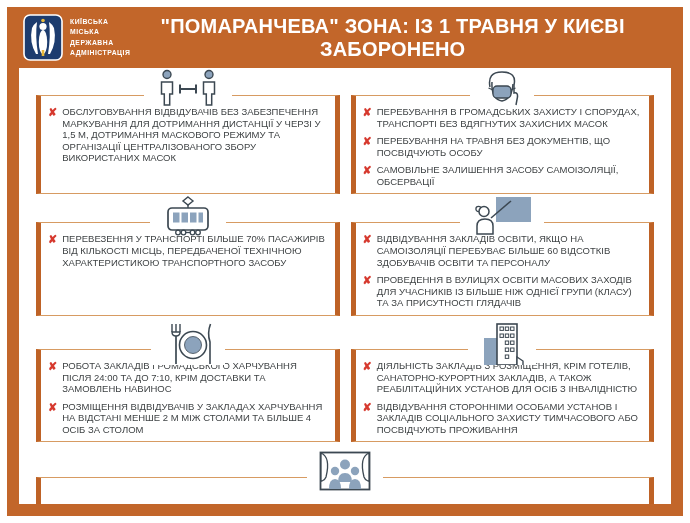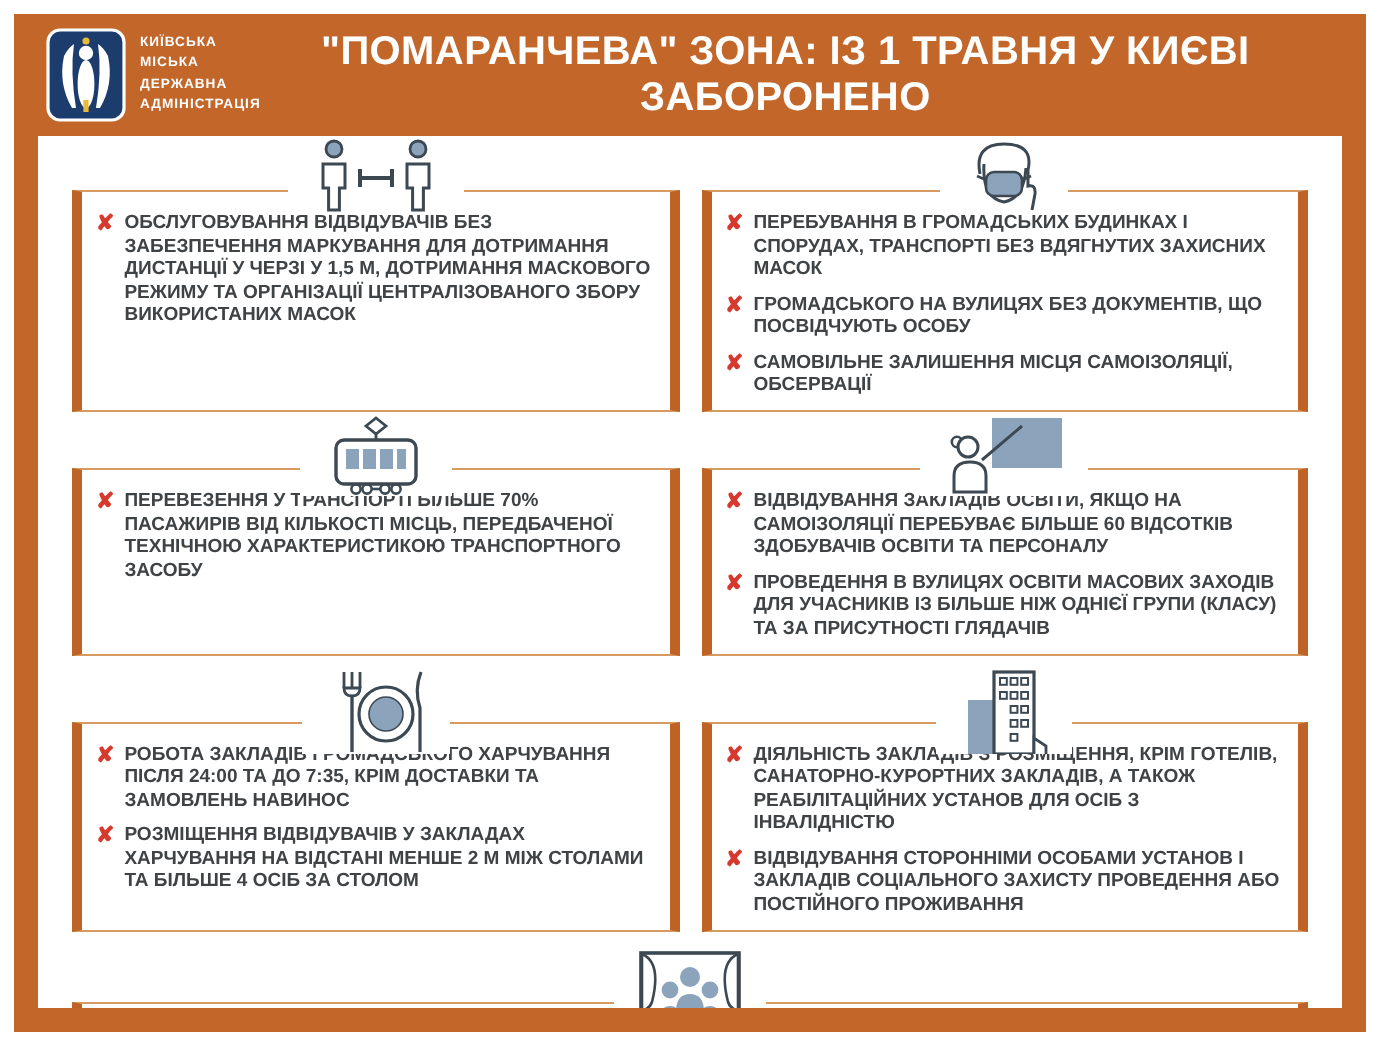--- a/index.html
+++ b/index.html
@@ -19,21 +19,21 @@
   .card { position:relative; flex:1; background:#fff;
     border:1px solid #D79B62; border-left:5px solid #BE6226; border-right:5px solid #BE6226;
     padding:10px 8px 6px 7px; }
   .r1 .card { min-height:66px; } .r2 .card { min-height:63px; } .r3 .card { min-height:79px; }
   .card-wide { min-height:106px; padding:13px 14px 8px 11px; }
   .icon-wrap { position:absolute; top:-27px; left:50%; transform:translateX(-50%);
     background:#fff; padding:0 12px; display:flex; align-items:flex-end; }
   .items { display:flex; flex-direction:column; gap:6px; }
   .item { display:flex; align-items:flex-start; }
   .x { color:#D6392E; font-size:11px; line-height:1.1; margin-right:5px; font-weight:700; flex:0 0 auto; }
-  .txt { font-size:9.5px; font-weight:700; line-height:1.22; color:#3F4345; }
+  .txt { font-size:9.5px; font-weight:400; line-height:1.22; color:#3F4345; }
   svg { display:block; }
 </style>
 </head>
 <body>
 
 <div class="stage">
   <div class="poster">
 
     <div class="header">
       <div class="logo">
@@ -87,29 +87,29 @@
               <path d="M8 18 Q5 3 20 3 Q35 3 32 16 L32 24 Q36 23 35.5 28 L34 36" fill="none" stroke="#3C4852" stroke-width="1.5"></path>
               <path d="M10 13 Q9 30 20 32 Q30 30 31 15" fill="none" stroke="#3C4852" stroke-width="1.5"></path>
               <rect x="11" y="17" width="18" height="12" rx="4" fill="#8CA3BC" stroke="#3C4852" stroke-width="1.3"></rect>
               <line x1="11" y1="21" x2="6.5" y2="19" stroke="#3C4852" stroke-width="1.3"></line>
               <line x1="29" y1="21" x2="33.5" y2="19" stroke="#3C4852" stroke-width="1.3"></line>
             </svg>
           </div>
           <div class="items">
             <div class="item">
               <span class="x">✘</span>
-              <span class="txt">ПЕРЕБУВАННЯ В ГРОМАДСЬКИХ БУДИНКАХ І СПОРУДАХ, ТРАНСПОРТІ БЕЗ ВДЯГНУТИХ ЗАХИСНИХ МАСОК</span>
-            </div>
-            <div class="item">
-              <span class="x">✘</span>
-              <span class="txt">ГРОМАДСЬКОГО НА ВУЛИЦЯХ БЕЗ ДОКУМЕНТІВ, ЩО ПОСВІДЧУЮТЬ ОСОБУ</span>
-            </div>
-            <div class="item">
-              <span class="x">✘</span>
-              <span class="txt">САМОВІЛЬНЕ ЗАЛИШЕННЯ МІСЦЯ САМОІЗОЛЯЦІЇ, ОБСЕРВАЦІЇ</span>
+              <span class="txt">ПЕРЕБУВАННЯ В ГРОМАДСЬКИХ ЗАХИСТУ І СПОРУДАХ, ТРАНСПОРТІ БЕЗ ВДЯГНУТИХ ЗАХИСНИХ МАСОК</span>
+            </div>
+            <div class="item">
+              <span class="x">✘</span>
+              <span class="txt">ПЕРЕБУВАННЯ НА ТРАВНЯ БЕЗ ДОКУМЕНТІВ, ЩО ПОСВІДЧУЮТЬ ОСОБУ</span>
+            </div>
+            <div class="item">
+              <span class="x">✘</span>
+              <span class="txt">САМОВІЛЬНЕ ЗАЛИШЕННЯ ЗАСОБУ САМОІЗОЛЯЦІЇ, ОБСЕРВАЦІЇ</span>
             </div>
           </div>
         </div>
       </div>
 
       <div class="row r2 m2">
         <div class="card">
           <div class="icon-wrap">
             <svg width="52" height="40" viewBox="0 0 52 40">
               <polygon points="26,1 31,5 26,9 21,5" fill="none" stroke="#3C4852" stroke-width="1.4"></polygon>
@@ -165,21 +165,21 @@
               <path d="M9 9 h8 q0 4 -4 4 q-4 0 -4 -4 z" fill="none" stroke="#3C4852" stroke-width="1.4"></path>
               <line x1="13" y1="13" x2="13" y2="41" stroke="#3C4852" stroke-width="1.7"></line>
               <circle cx="30" cy="22" r="13.5" fill="#fff" stroke="#3C4852" stroke-width="1.6"></circle>
               <circle cx="30" cy="22" r="8.5" fill="#8CA3BC" stroke="#3C4852" stroke-width="0.8"></circle>
               <path d="M47.5 1 q-3.5 9 -0.5 18 L47 41" fill="none" stroke="#3C4852" stroke-width="1.6"></path>
             </svg>
           </div>
           <div class="items">
             <div class="item">
               <span class="x">✘</span>
-              <span class="txt">РОБОТА ЗАКЛАДІВ ГРОМАДСЬКОГО ХАРЧУВАННЯ ПІСЛЯ 24:00 ТА ДО 7:35, КРІМ ДОСТАВКИ ТА ЗАМОВЛЕНЬ НАВИНОС</span>
+              <span class="txt">РОБОТА ЗАКЛАДІВ ГРОМАДСЬКОГО ХАРЧУВАННЯ ПІСЛЯ 24:00 ТА ДО 7:10, КРІМ ДОСТАВКИ ТА ЗАМОВЛЕНЬ НАВИНОС</span>
             </div>
             <div class="item">
               <span class="x">✘</span>
               <span class="txt">РОЗМІЩЕННЯ ВІДВІДУВАЧІВ У ЗАКЛАДАХ ХАРЧУВАННЯ НА ВІДСТАНІ МЕНШЕ 2 М МІЖ СТОЛАМИ ТА БІЛЬШЕ 4 ОСІБ ЗА СТОЛОМ</span>
             </div>
           </div>
         </div>
 
         <div class="card">
           <div class="icon-wrap">
@@ -202,21 +202,21 @@
               <path d="M37 42 v-8 l6 4 v4" fill="#fff" stroke="#3C4852" stroke-width="1.4"></path>
             </svg>
           </div>
           <div class="items">
             <div class="item">
               <span class="x">✘</span>
               <span class="txt">ДІЯЛЬНІСТЬ ЗАКЛАДІВ З РОЗМІЩЕННЯ, КРІМ ГОТЕЛІВ, САНАТОРНО-КУРОРТНИХ ЗАКЛАДІВ, А ТАКОЖ РЕАБІЛІТАЦІЙНИХ УСТАНОВ ДЛЯ ОСІБ З ІНВАЛІДНІСТЮ</span>
             </div>
             <div class="item">
               <span class="x">✘</span>
-              <span class="txt">ВІДВІДУВАННЯ СТОРОННІМИ ОСОБАМИ УСТАНОВ І ЗАКЛАДІВ СОЦІАЛЬНОГО ЗАХИСТУ ПРОВЕДЕННЯ АБО ПОСТІЙНОГО ПРОЖИВАННЯ</span>
+              <span class="txt">ВІДВІДУВАННЯ СТОРОННІМИ ОСОБАМИ УСТАНОВ І ЗАКЛАДІВ СОЦІАЛЬНОГО ЗАХИСТУ ТИМЧАСОВОГО АБО ПОСВІДЧУЮТЬ ПРОЖИВАННЯ</span>
             </div>
           </div>
         </div>
       </div>
 
       <div class="row r4 m4">
         <div class="card card-wide">
           <div class="icon-wrap">
             <svg width="52" height="40" viewBox="0 0 52 40">
               <rect x="1.5" y="1.5" width="49" height="37" fill="#fff" stroke="#3C4852" stroke-width="1.8"></rect>

